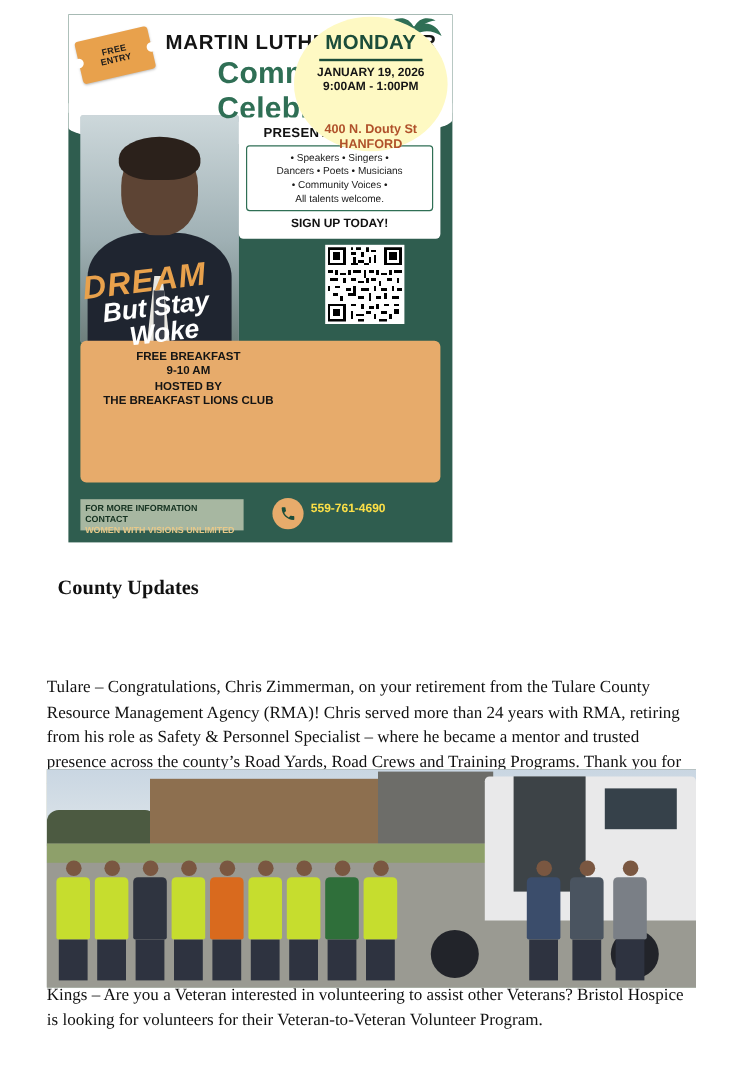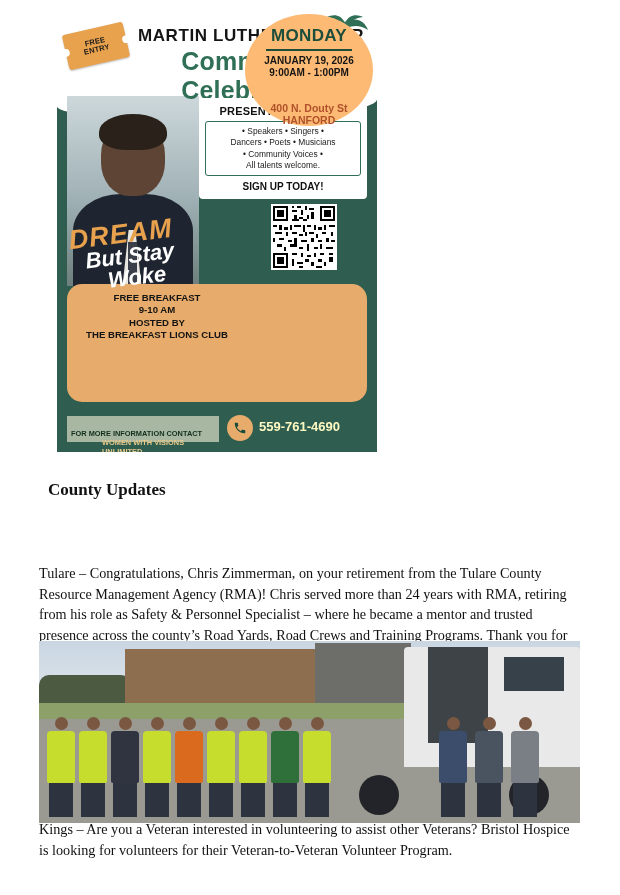--- a/index.html
+++ b/index.html
@@ -236,21 +236,21 @@
     padding: 2px;
   }
 
   .info-panel {
     position: absolute;
     left: 10px;
     right: 10px;
     top: 272px;
     height: 118px;
     background: #e7ab6b;
-    border-radius: 15px;
+    border-radius: 5px;
     z-index: 4;
   }
   .info-left {
     position: absolute;
     left: 6px; top: 8px;
     width: 168px;
     text-align: center;
     color: #141414;
   }
   .info-left .blk { margin-bottom: 7px; }
@@ -258,21 +258,21 @@
     font-size: 9.6px;
     font-weight: bold;
     line-height: 1.3;
   }
   .monday {
     position: absolute;
     right: 4px;
     top: 2px;
     width: 128px;
     height: 112px;
-    background: #fdba74;
+    background: #fef9c3;
     border-radius: 50%;
     text-align: center;
     z-index: 6;
     padding-top: 12px;
     box-sizing: border-box;
   }
   .monday .m1 {
     font-size: 17px;
     font-weight: bold;
     color: #1b4d3a;
@@ -293,42 +293,42 @@
     position: absolute;
     left: 10px;
     right: 10px;
     bottom: 8px;
     height: 28px;
     z-index: 5;
   }
   .footer-left {
     position: absolute;
     left: 0; top: 0;
-    width: 152px;
+    width: 136px;
     background: #a7b7a1;
-    padding: 13px 4px;
+    padding: 3px 4px;
     box-sizing: border-box;
     height: 26px;
   }
   .footer-left .f1 { font-size: 7.4px; font-weight: bold; color: #13301f; }
-  .footer-left .f2 { font-size: 7.4px; font-weight: bold; color: #e7c98a; margin-left: 31px; }
+  .footer-left .f2 { font-size: 7.4px; font-weight: bold; color: #e7c98a; }
   .phone-circle {
     position: absolute;
     left: 160px; top: -1px;
     width: 26px; height: 26px;
     border-radius: 50%;
     background: #e7ab6b;
     display: flex; align-items: center; justify-content: center;
   }
   .phone-num {
     position: absolute;
     left: 192px; top: 3px;
-    font-size: 13px;
-    font-weight: bold;
-    color: #fef9c3;
+    font-size: 10px;
+    font-weight: bold;
+    color: #fde047;
   }
 
   
   .section-title {
     position: absolute;
     left: 48px;
     top: 480px;
     font-size: 17px;
     font-weight: bold;
     font-family: "Liberation Serif", serif;

